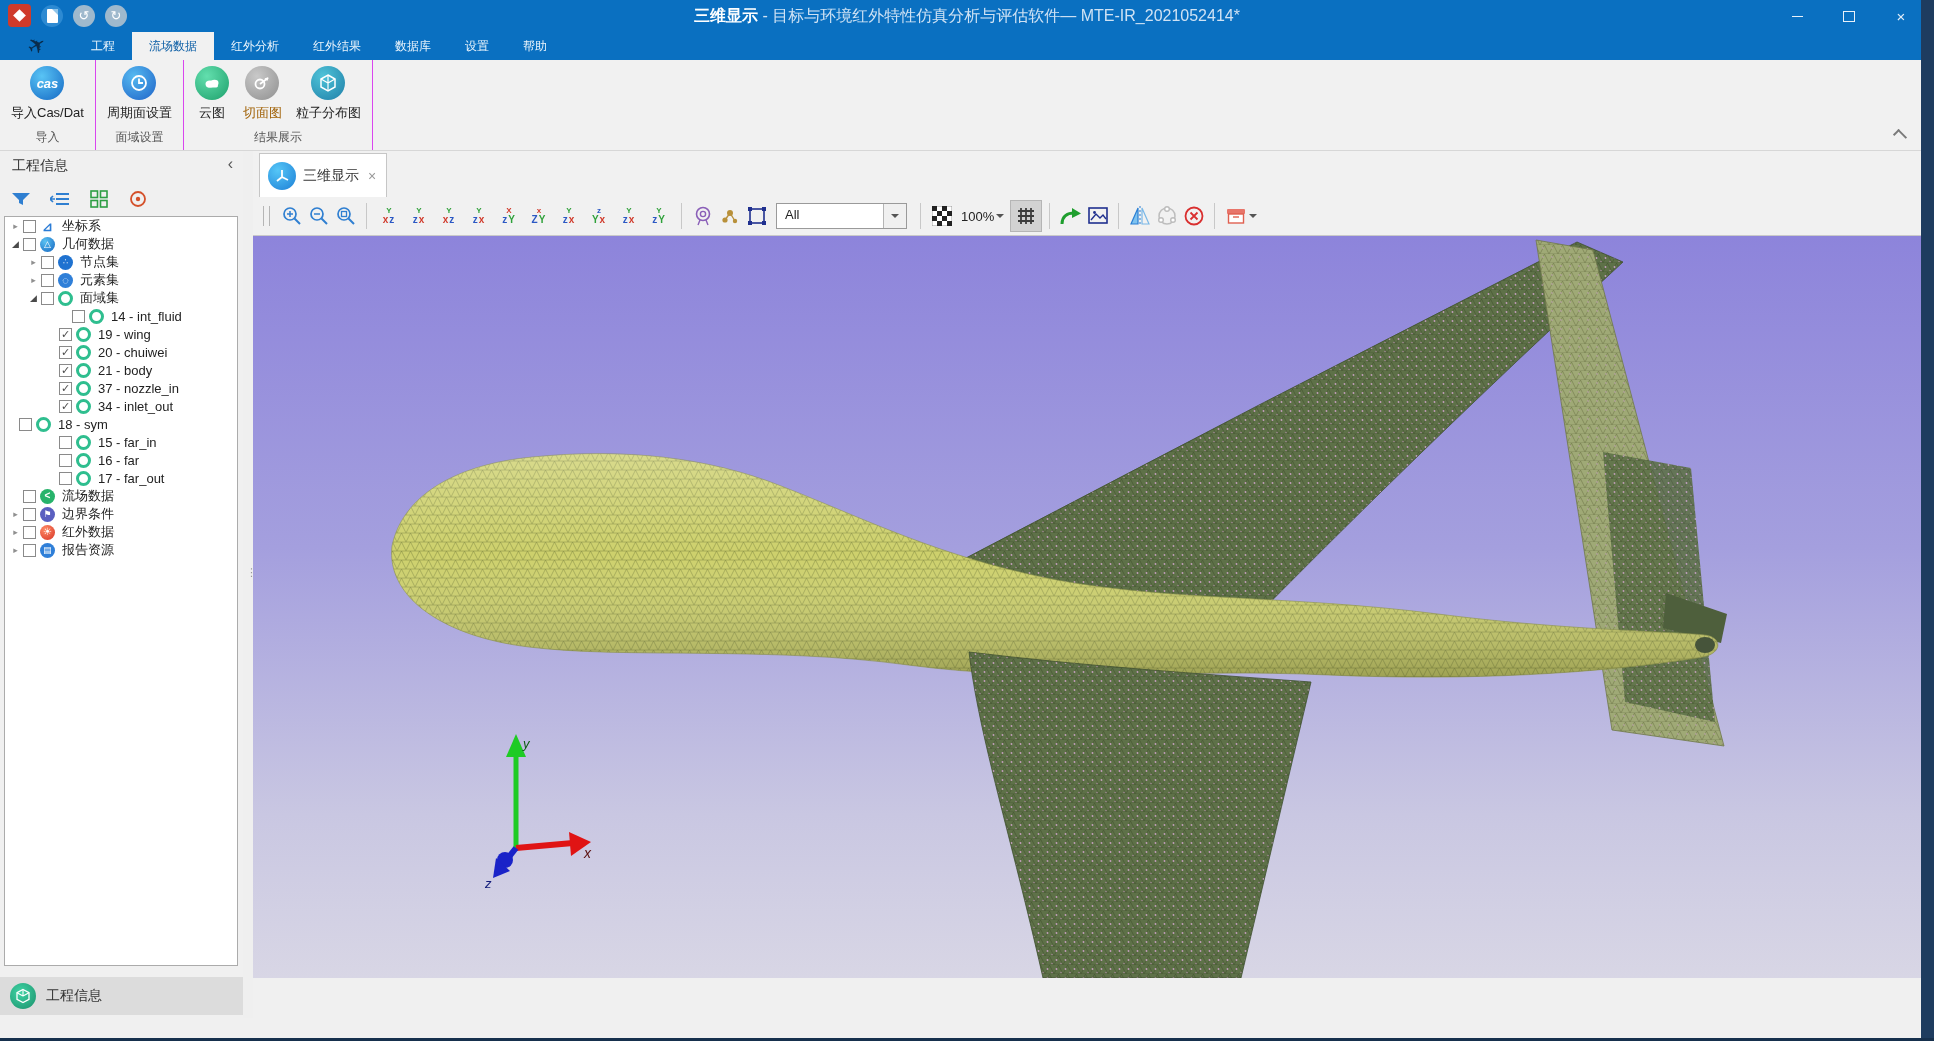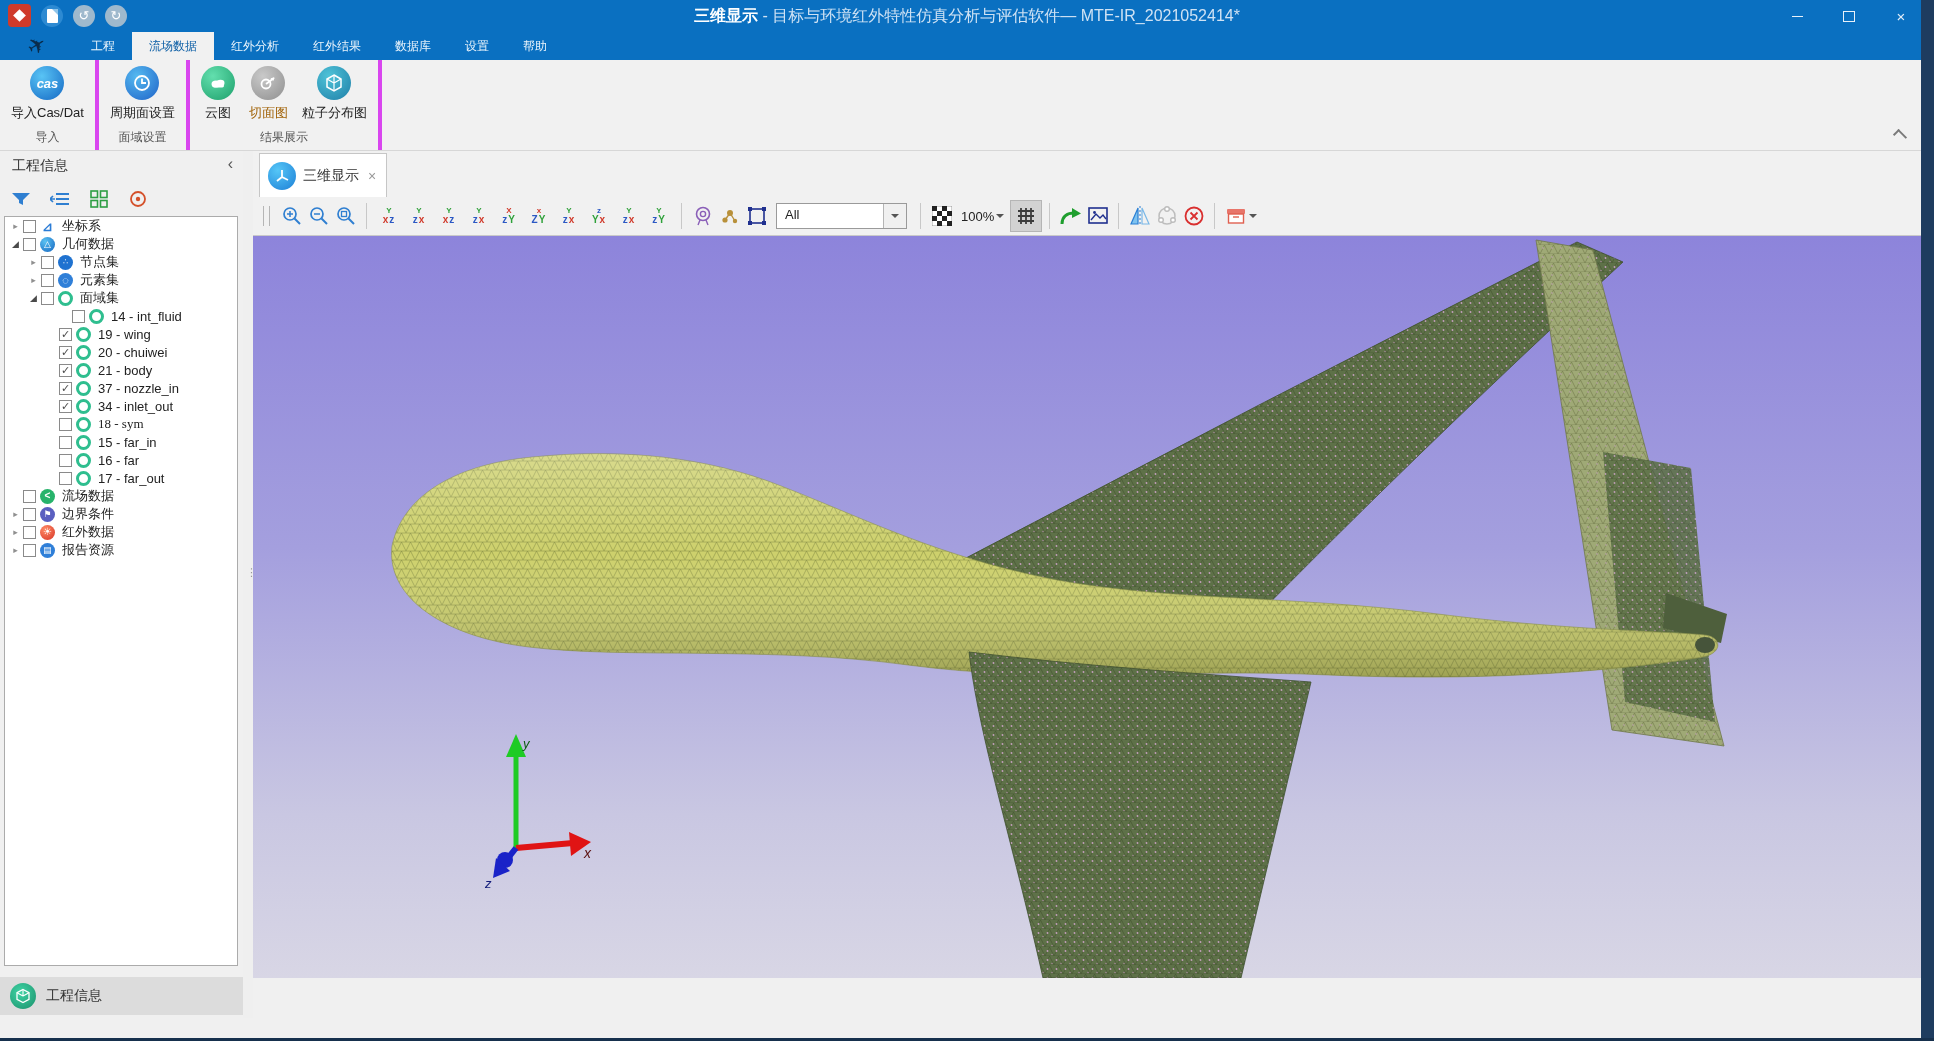--- a/index.html
+++ b/index.html
@@ -33,21 +33,21 @@
   .menu-item.active{background:#f1f1f1;color:#0d5fa6;}
   .menu-right{position:absolute;right:20px;top:34px;display:flex;align-items:center;gap:8px;}
   .mr-media{width:19px;height:19px;border-radius:50%;background:#35c6e8;display:flex;align-items:center;justify-content:center;}
   .mr-media i{display:block;width:7px;height:7px;background:#e6fbff;border-radius:1px;}
   .mr-caret{width:0;height:0;border:4px solid transparent;border-top-color:#dceefc;margin-top:4px;}
   .mr-help{width:19px;height:19px;border-radius:50%;border:2px solid #e8f3fb;box-sizing:border-box;display:flex;align-items:center;justify-content:center;}
   .mr-help i{display:block;width:7px;height:9px;border-left:3px solid #e8f3fb;border-right:3px solid #e8f3fb;}
 
   
   .ribbon{position:absolute;left:0;top:60px;width:100%;height:90px;background:#f1f1f1;border-bottom:1px solid #d7d7d7;display:flex;z-index:40;}
-  .rgroup{display:flex;flex-direction:column;border-right:4px solid #d946ef;padding:3px 4px 0;}
+  .rgroup{display:flex;flex-direction:column;border-right:1px solid #d946ef;padding:3px 4px 0;}
   .rbtns{flex:1;display:flex;justify-content:center;align-items:flex-start;}
   .rbtn{display:flex;flex-direction:column;align-items:center;padding:3px 7px;}
   .ricon{width:34px;height:34px;border-radius:50%;display:flex;align-items:center;justify-content:center;margin-bottom:4px;color:#fff;}
   .ricon svg{display:block;}
   .ic-cas{background:radial-gradient(circle at 35% 30%,#59c4f5,#1468c4);font-size:13px;font-style:italic;font-weight:bold;}
   .ic-clock{background:radial-gradient(circle at 35% 30%,#55b9f0,#1f63c8);}
   .ic-cloud{background:radial-gradient(circle at 35% 30%,#63dfae,#1da06b);}
   .ic-slice{background:radial-gradient(circle at 35% 30%,#c9c9c9,#8f8f8f);}
   .ic-cube{background:radial-gradient(circle at 35% 30%,#4fc3d8,#1f7fa8);}
   .rlabel{font-size:13px;color:#222;white-space:nowrap;}
@@ -333,21 +333,21 @@
           <span class="t-check">✓</span>
           <span class="t-icon ti-face"></span>
           <span>37 - nozzle_in</span>
         </div>
         <div class="trow" style="padding-left: 40px;">
           <span class="t-arrow"></span>
           <span class="t-check">✓</span>
           <span class="t-icon ti-face"></span>
           <span>34 - inlet_out</span>
         </div>
-        <div class="trow" style="padding-left: 40px; font-family: Liberation Serif, serif;">
+        <div class="trow" style="">
           <span class="t-arrow"></span>
           <span class="t-check"></span>
           <span class="t-icon ti-face"></span>
           <span>18 - sym</span>
         </div>
         <div class="trow" style="padding-left: 40px;">
           <span class="t-arrow"></span>
           <span class="t-check"></span>
           <span class="t-icon ti-face"></span>
           <span>15 - far_in</span>

